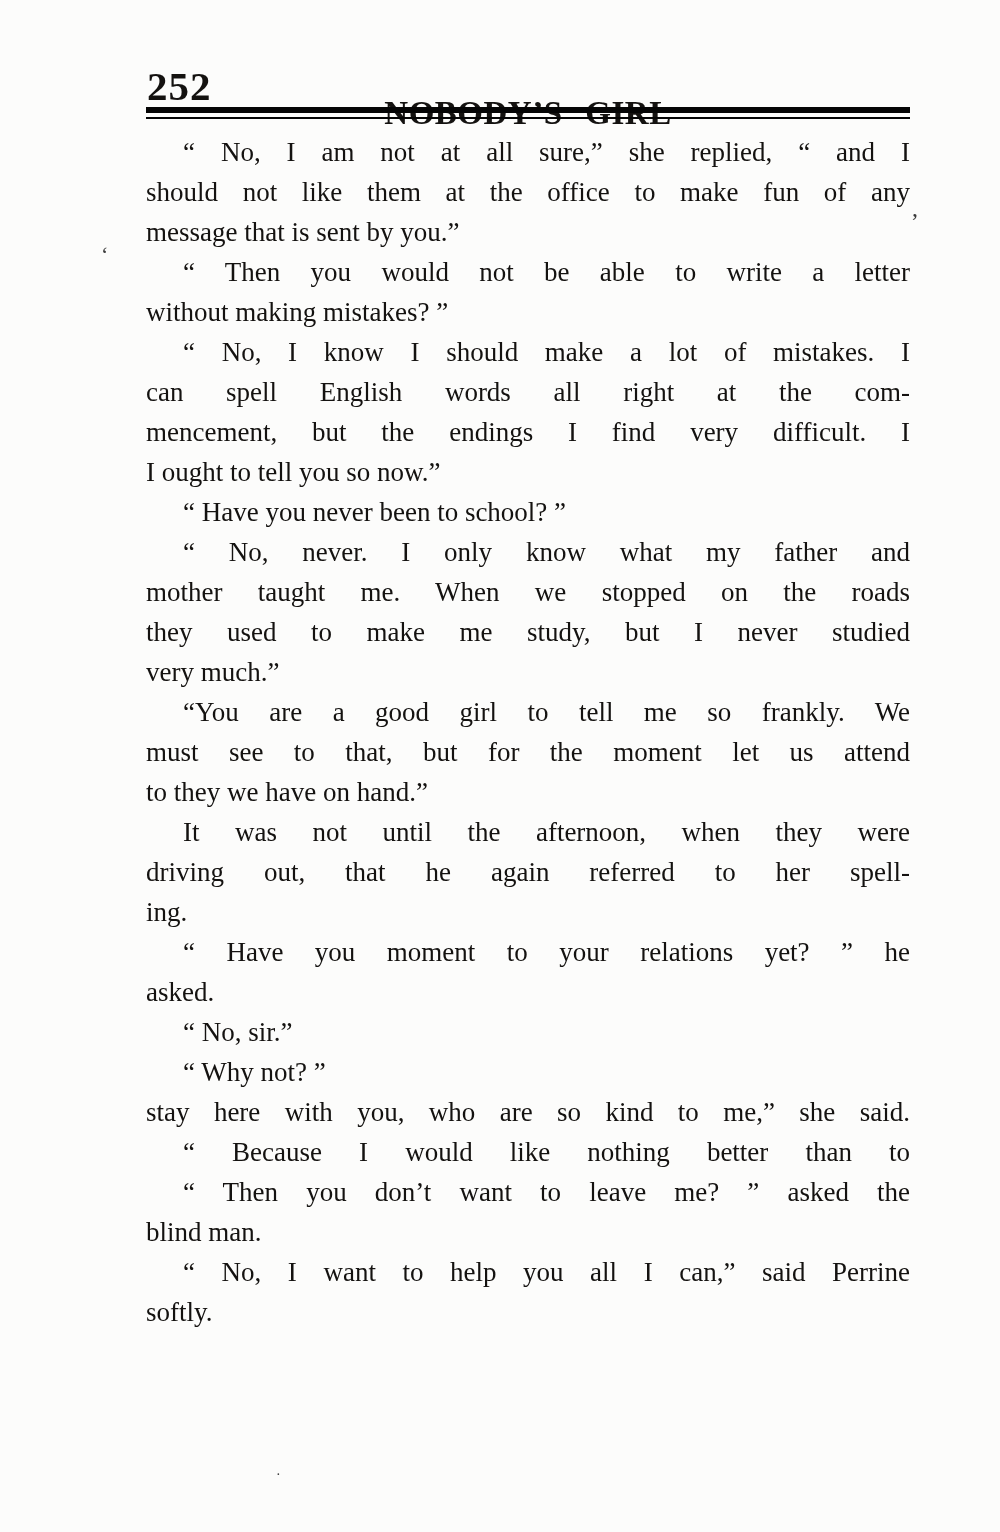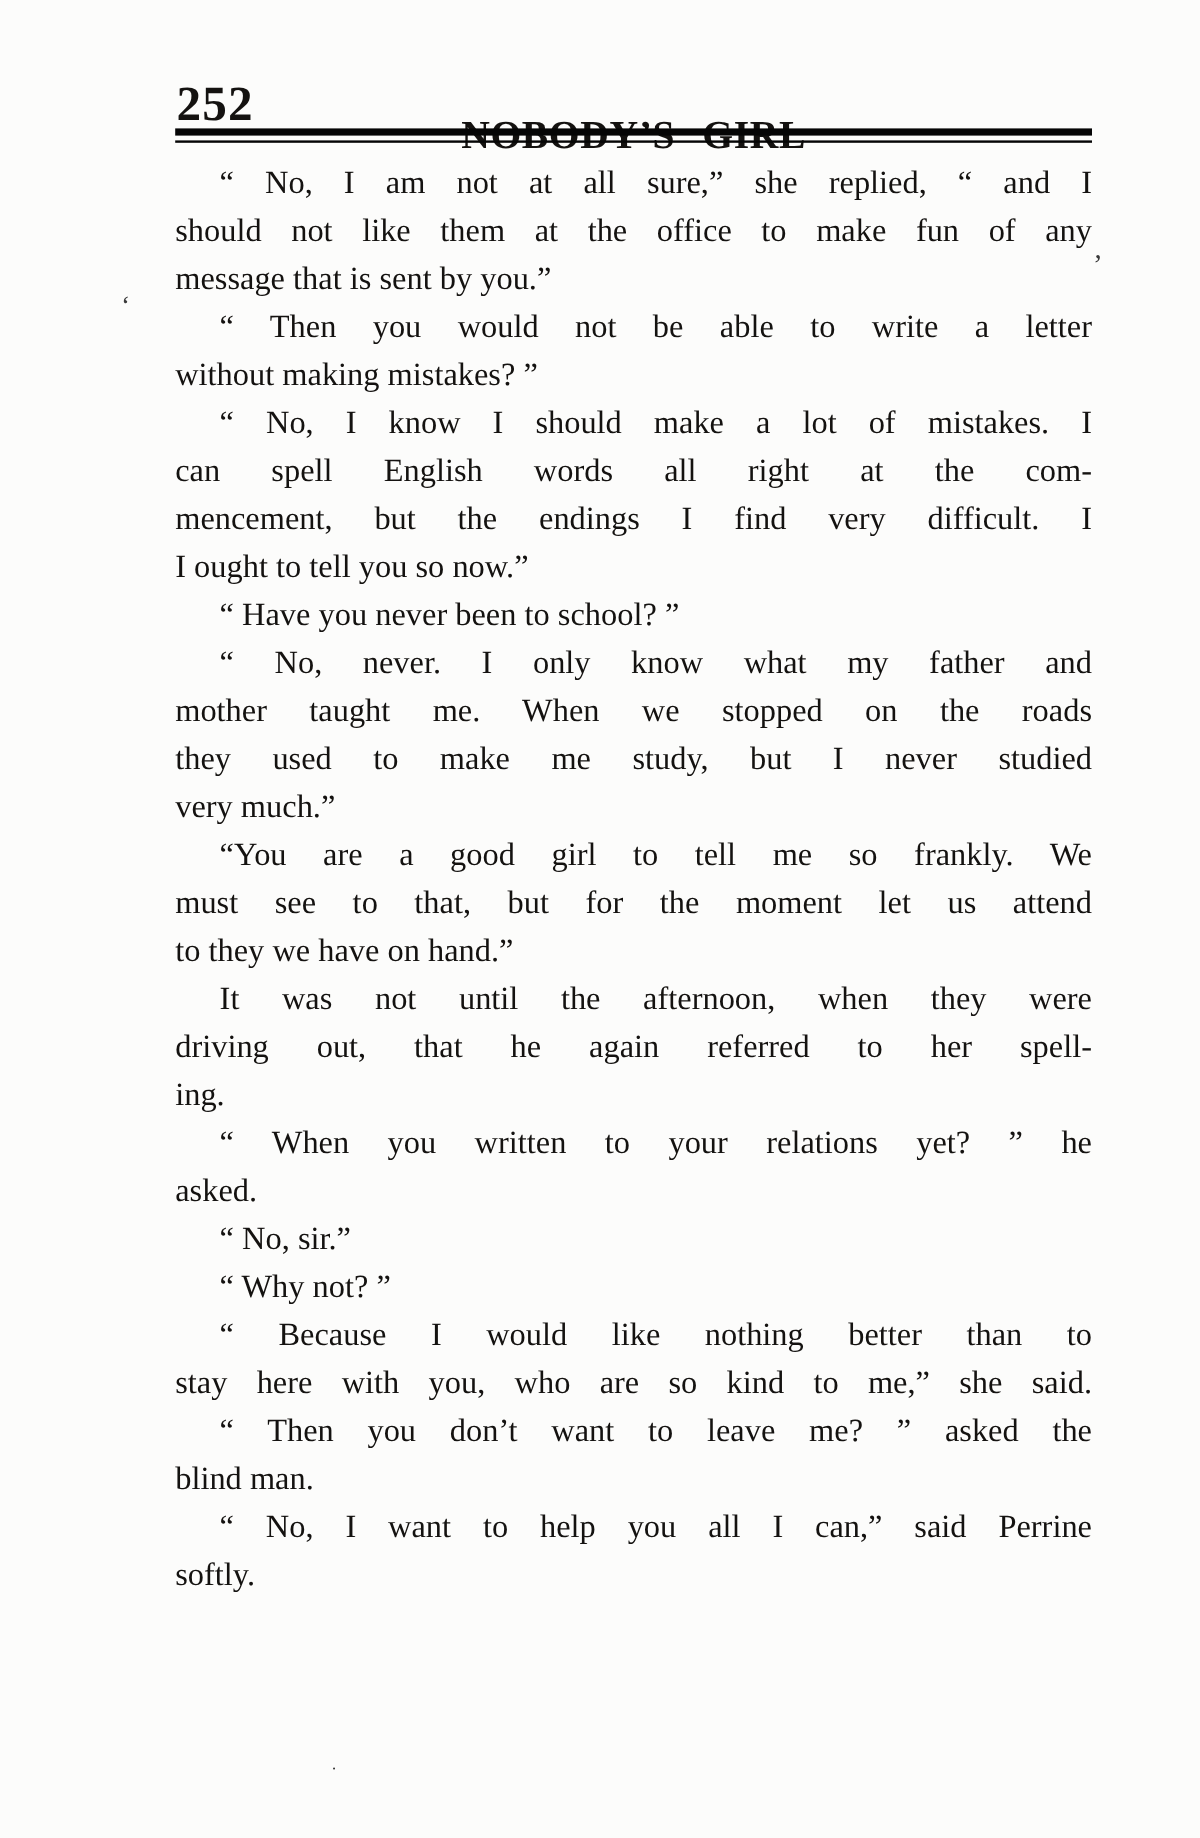--- a/index.html
+++ b/index.html
@@ -93,26 +93,26 @@
       <div class="line start">“ No, never.  I only know what my father and</div>
       <div class="line">mother taught me.  When we stopped on the roads</div>
       <div class="line">they used to make me study, but I never studied</div>
       <div class="line end">very much.”</div>
       <div class="line start">“You are a good girl to tell me so frankly.  We</div>
       <div class="line">must see to that, but for the moment let us attend</div>
       <div class="line end">to they we have on hand.”</div>
       <div class="line start">It was not until the afternoon, when they were</div>
       <div class="line">driving out, that he again referred to her spell-</div>
       <div class="line end">ing.</div>
-      <div class="line start">“ When you written to your relations yet? ” he</div>
+      <div class="line start">“ Have you moment to your relations yet? ” he</div>
       <div class="line end">asked.</div>
       <div class="line start end">“ No, sir.”</div>
       <div class="line start end">“ Why not? ”</div>
+      <div class="line">stay here with you, who are so kind to me,” she said.</div>
       <div class="line start">“ Because I would like nothing better than to</div>
-      <div class="line">stay here with you, who are so kind to me,” she said.</div>
       <div class="line start">“ Then you don’t want to leave me? ” asked the</div>
       <div class="line end">blind man.</div>
       <div class="line start">“ No, I want to help you all I can,” said Perrine</div>
       <div class="line end">softly.</div>
     </main>
 
   <span class="artifact a0">‘</span>
   <span class="artifact a1">,</span>
   <span class="artifact a2">·</span>
 

